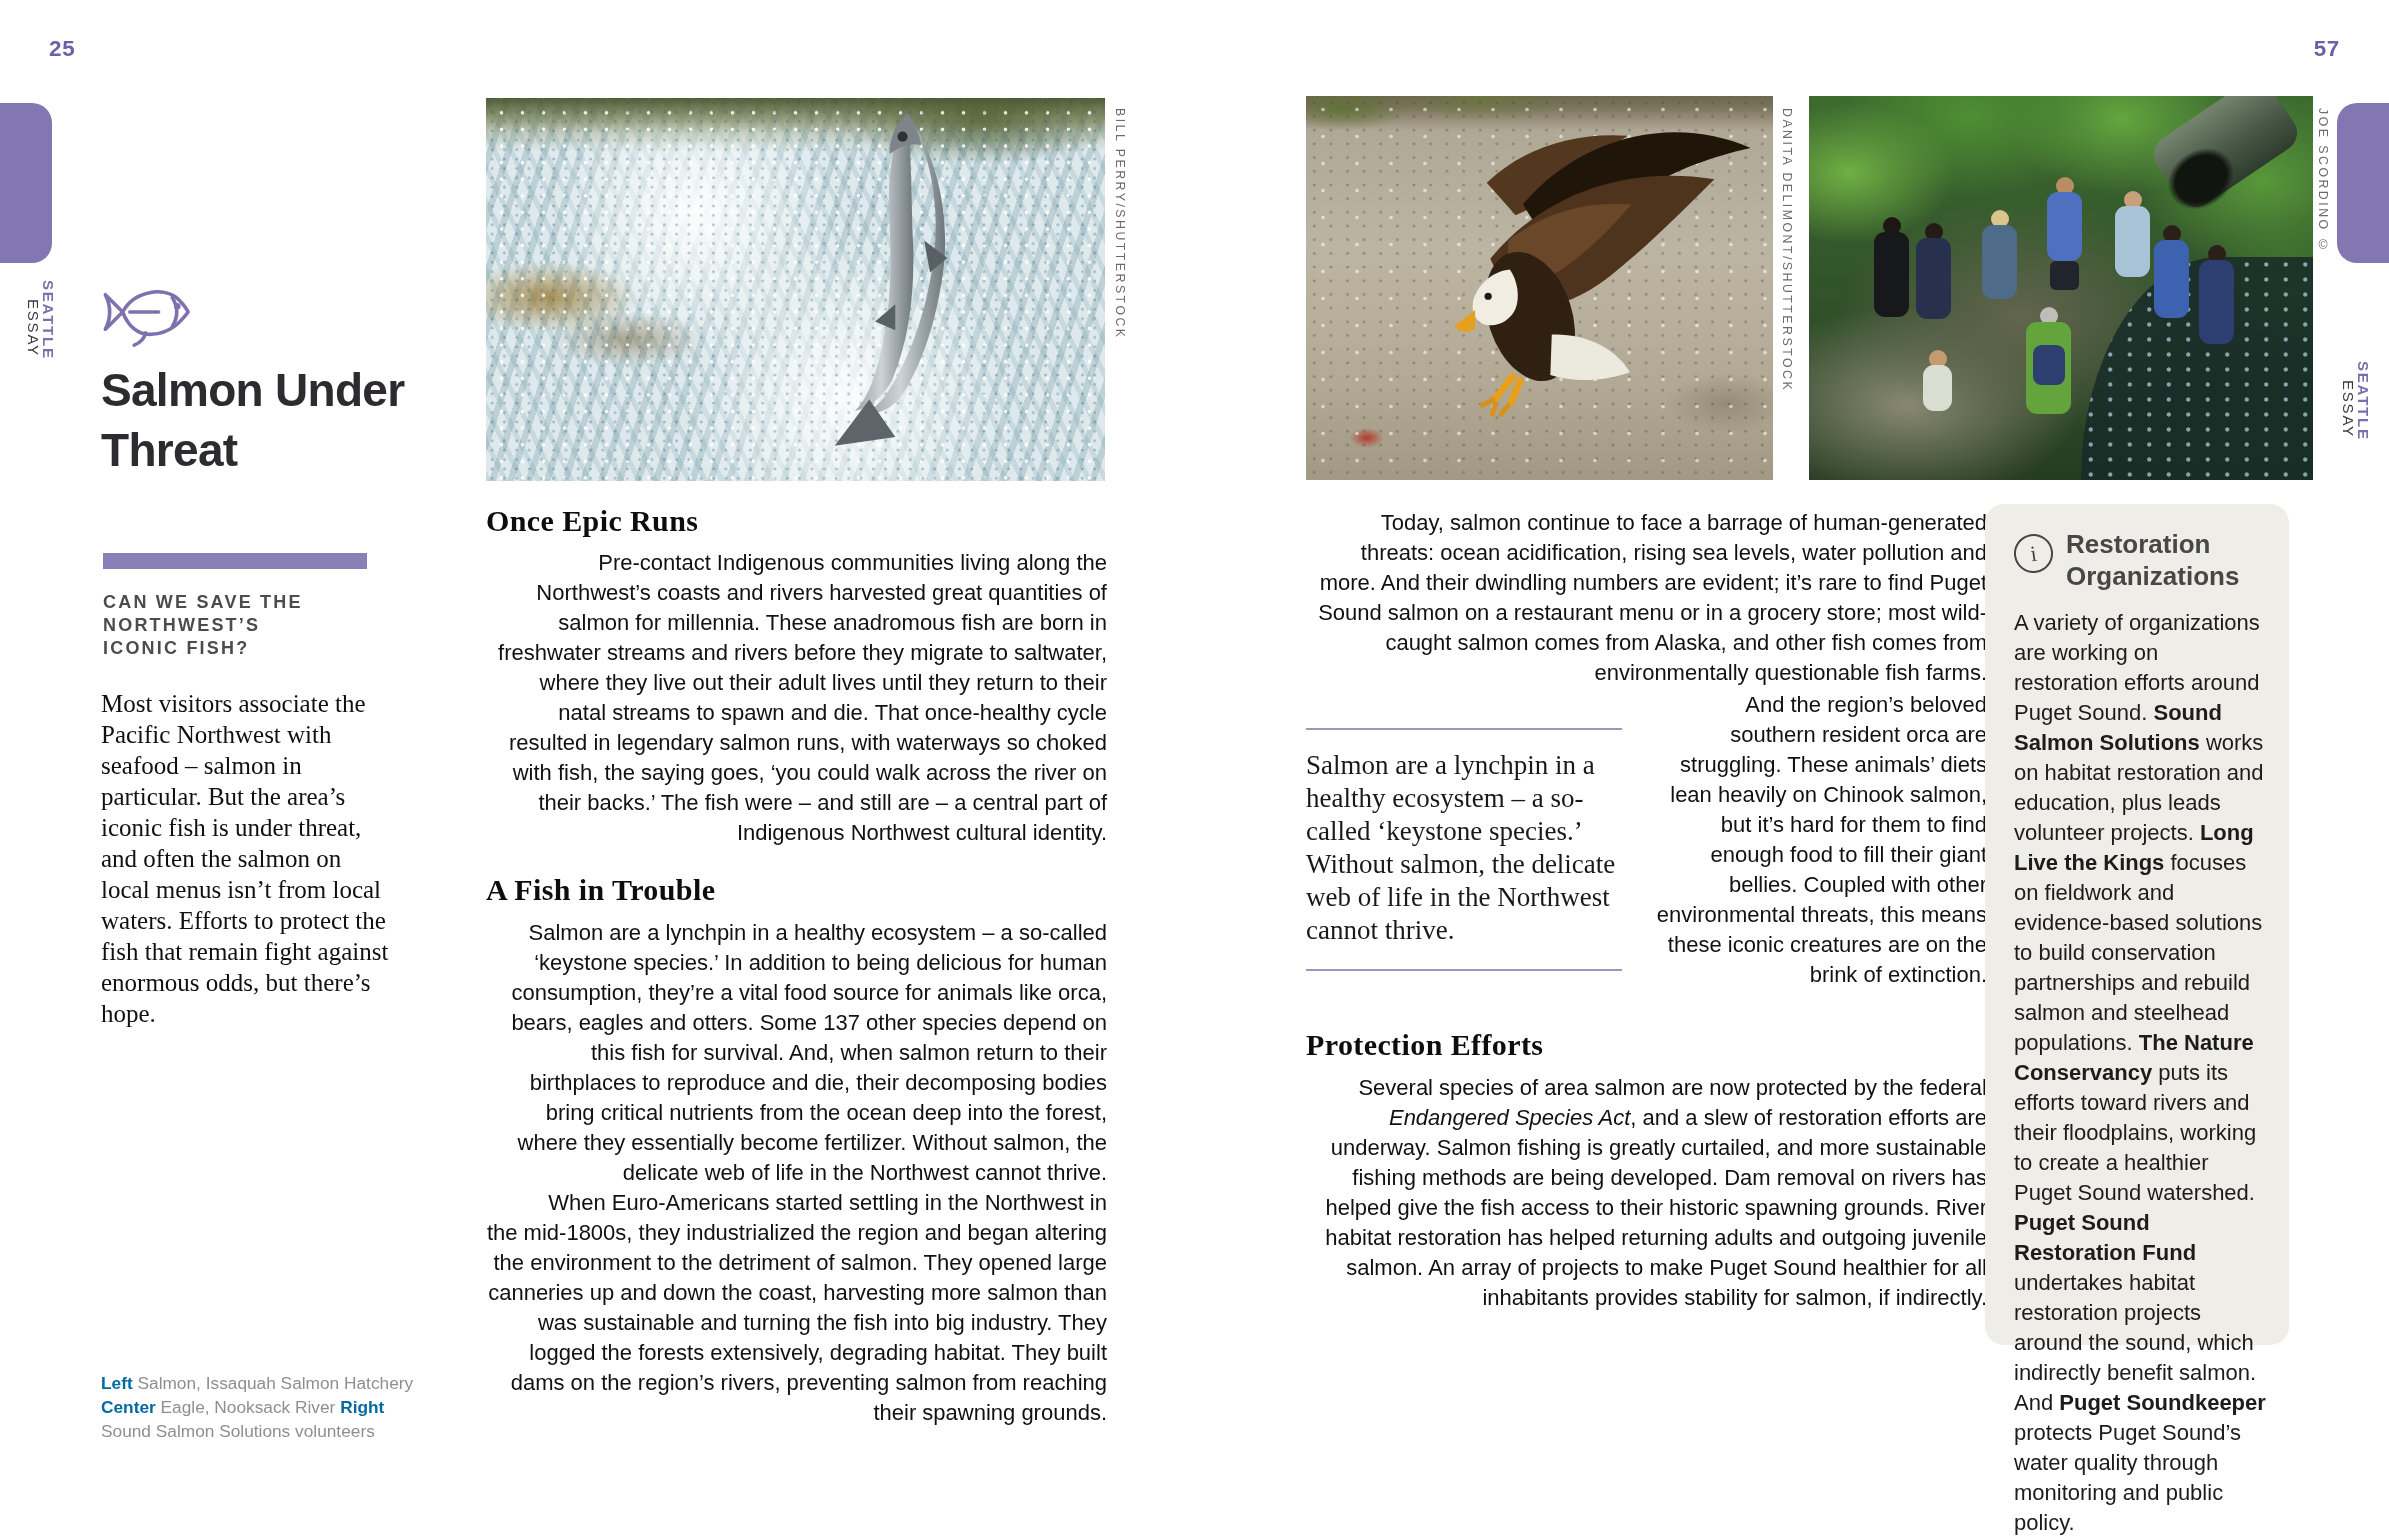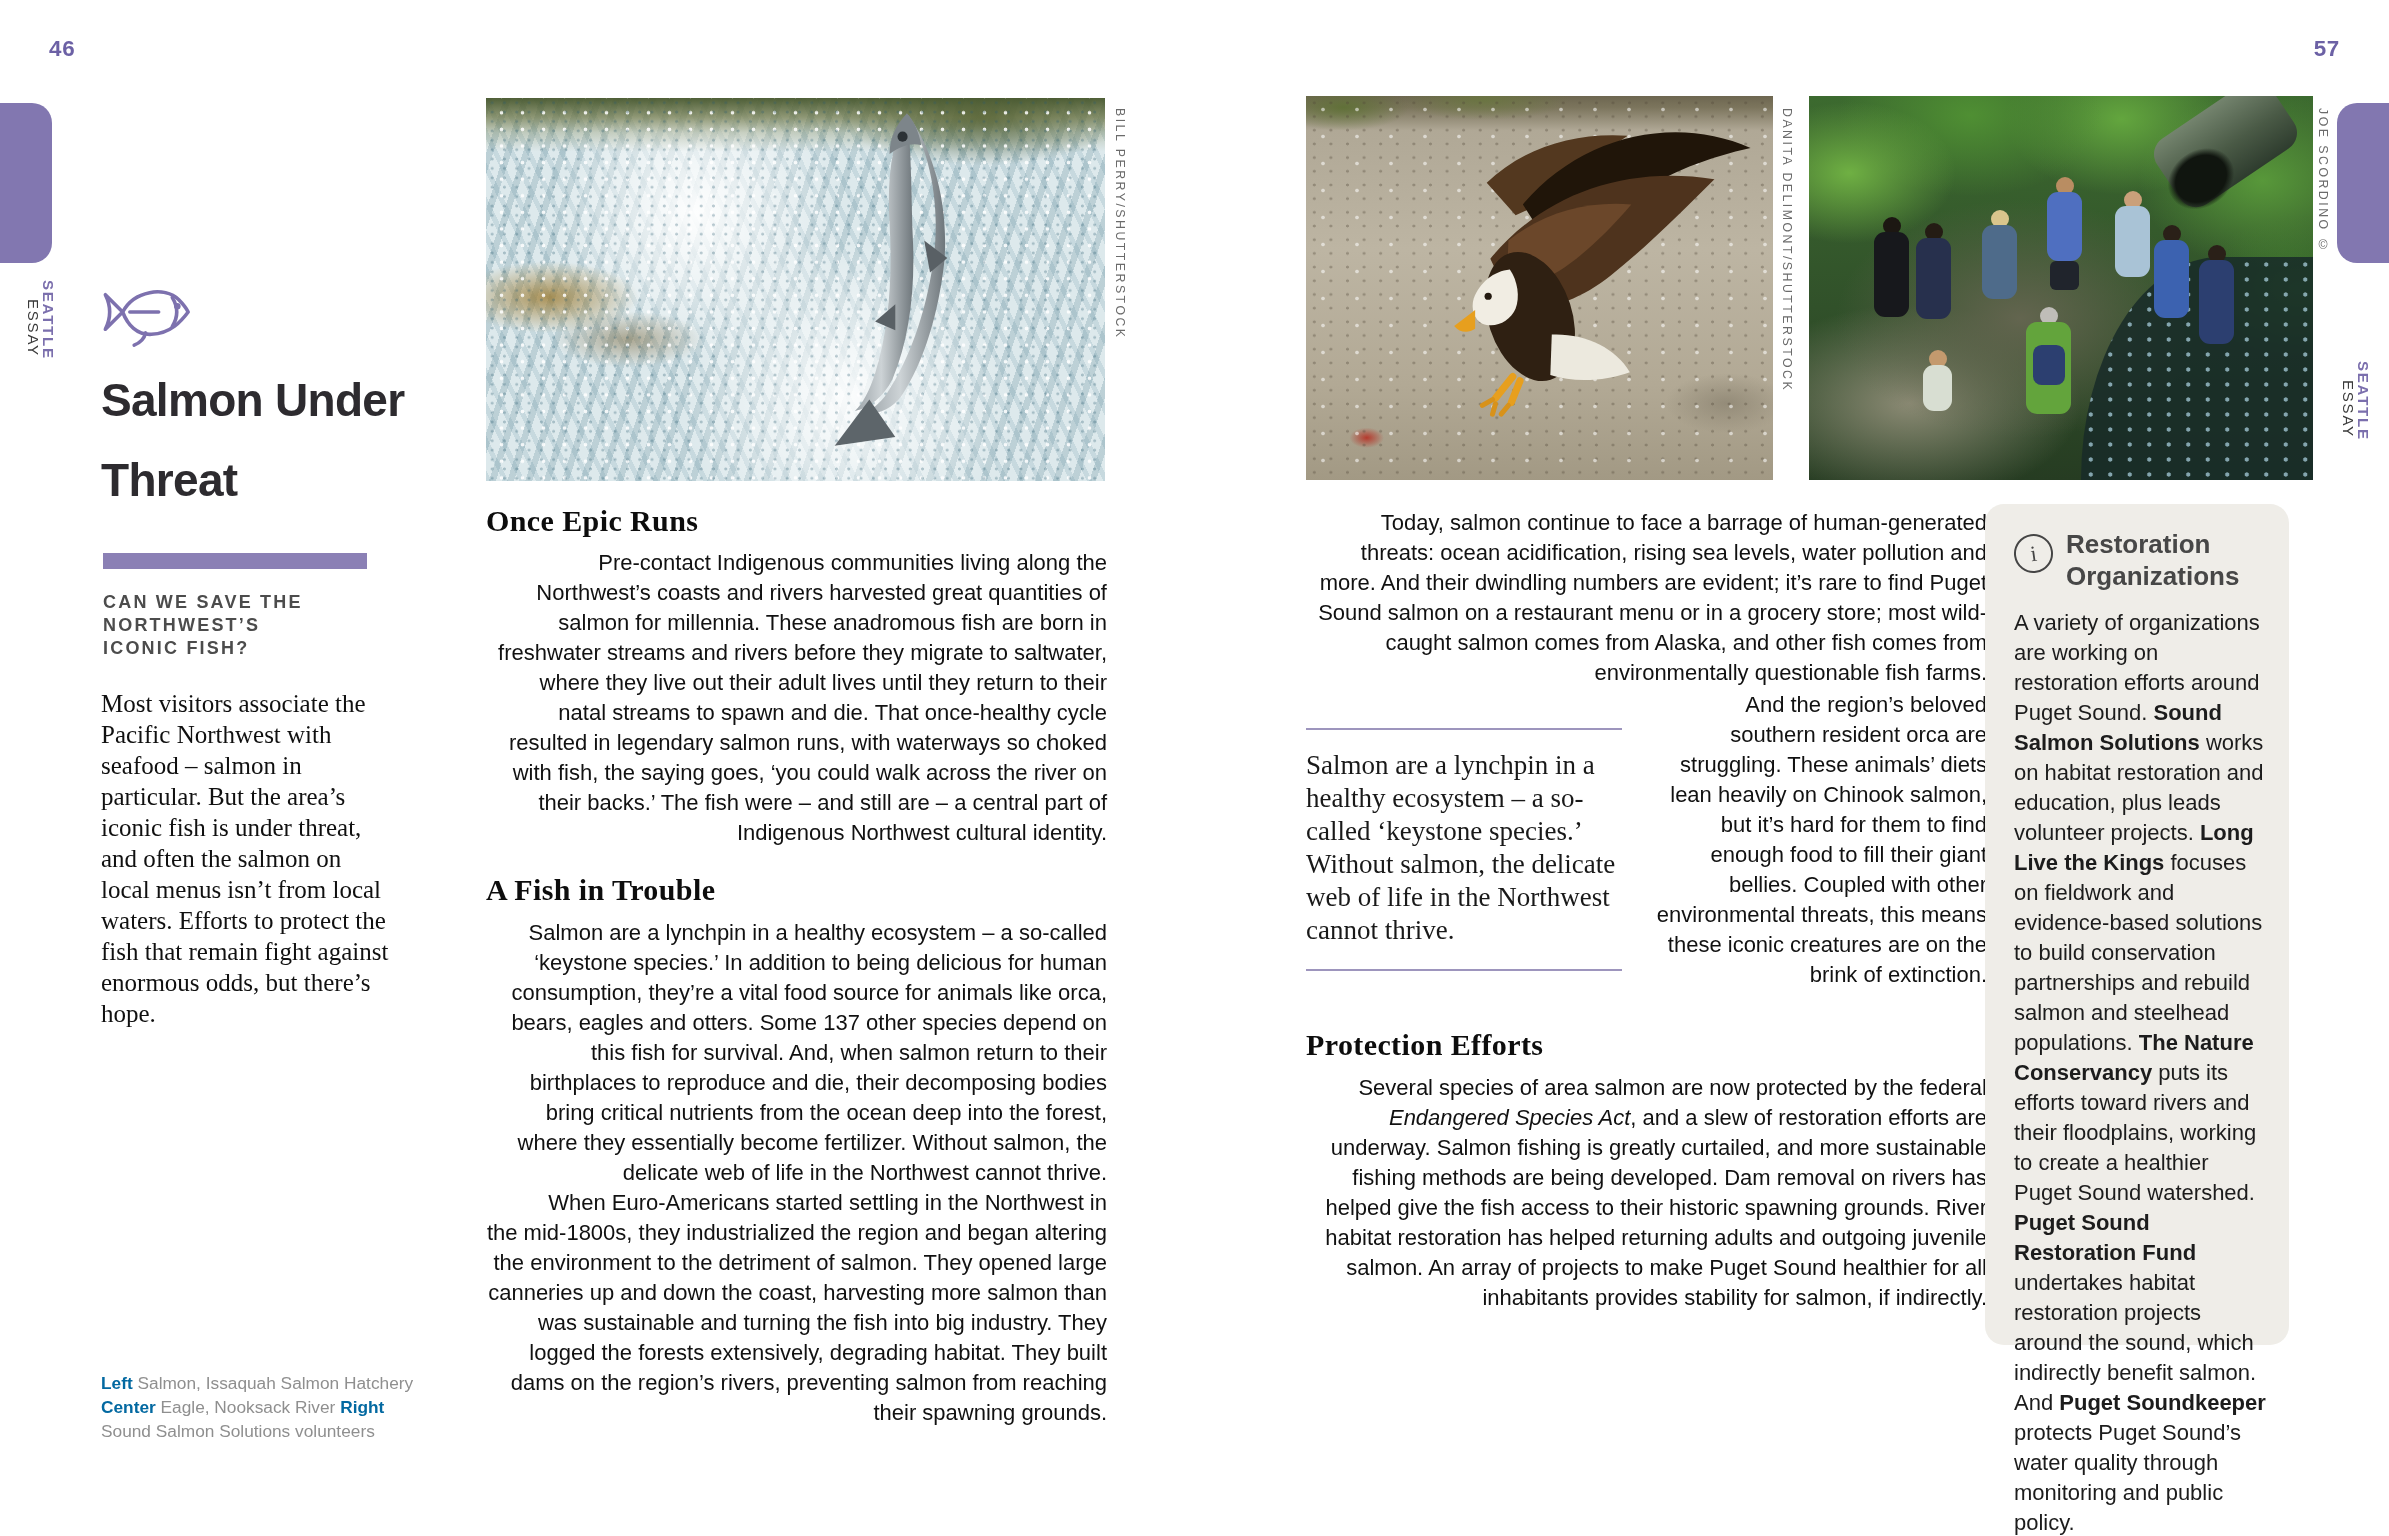--- a/index.html
+++ b/index.html
@@ -28,21 +28,21 @@
   }
   .edge-label .city{font-weight:bold;color:#7b6fad;}
   .edge-label .sec{color:#3a3a3a;margin-top:19px;}
   .edge-label.l{left:26px;top:280px;}
   .edge-label.r{left:2341px;top:361px;}
 
   
   .fish-icon{left:101px;top:276px;}
   .page-title{
     left:101px;top:360px;width:318px;
-    font-weight:bold;font-size:46px;line-height:80px;
+    font-weight:bold;font-size:46px;line-height:60px;
     color:#2d2b2f;letter-spacing:-0.7px;
   }
   .title-bar{left:103px;top:553px;width:264px;height:16px;background:#8b80b5;}
   .kicker{
     left:103px;top:591px;width:238px;
     font-weight:bold;font-size:18px;line-height:23px;letter-spacing:2.2px;color:#4c4c4c;
   }
   .intro{
     left:101px;top:688px;width:289px;
     font-family:"Liberation Serif",serif;font-size:25px;line-height:31px;color:#101010;
@@ -169,21 +169,21 @@
     display:flex;align-items:center;justify-content:center;
     font-family:"Liberation Serif",serif;font-size:22px;color:#454545;
   }
   .info-icon::after{content:"i";}
   .info-title{font-weight:bold;font-size:26px;line-height:32px;color:#474747;}
   .info-body{margin-top:16px;font-size:22px;line-height:30px;color:#1c1c1c;}
 </style>
 </head>
 <body>
 
-<div class="abs pagenum left">46</div>
+<div class="abs pagenum left">25</div>
 
 <div class="abs pill l"></div>
 <div class="abs edge-label l">
   <span class="city">SEATTLE</span>
   <span class="sec">ESSAY</span>
 </div>
 
 <div class="abs fish-icon">
   <svg width="98" height="72" viewBox="0 0 136 100" fill="none">
     <path d="M30 50 L6 26 C14 42 14 58 6 74 Z" stroke="#7d71ae" stroke-width="5" stroke-linejoin="round" fill="none"></path>

